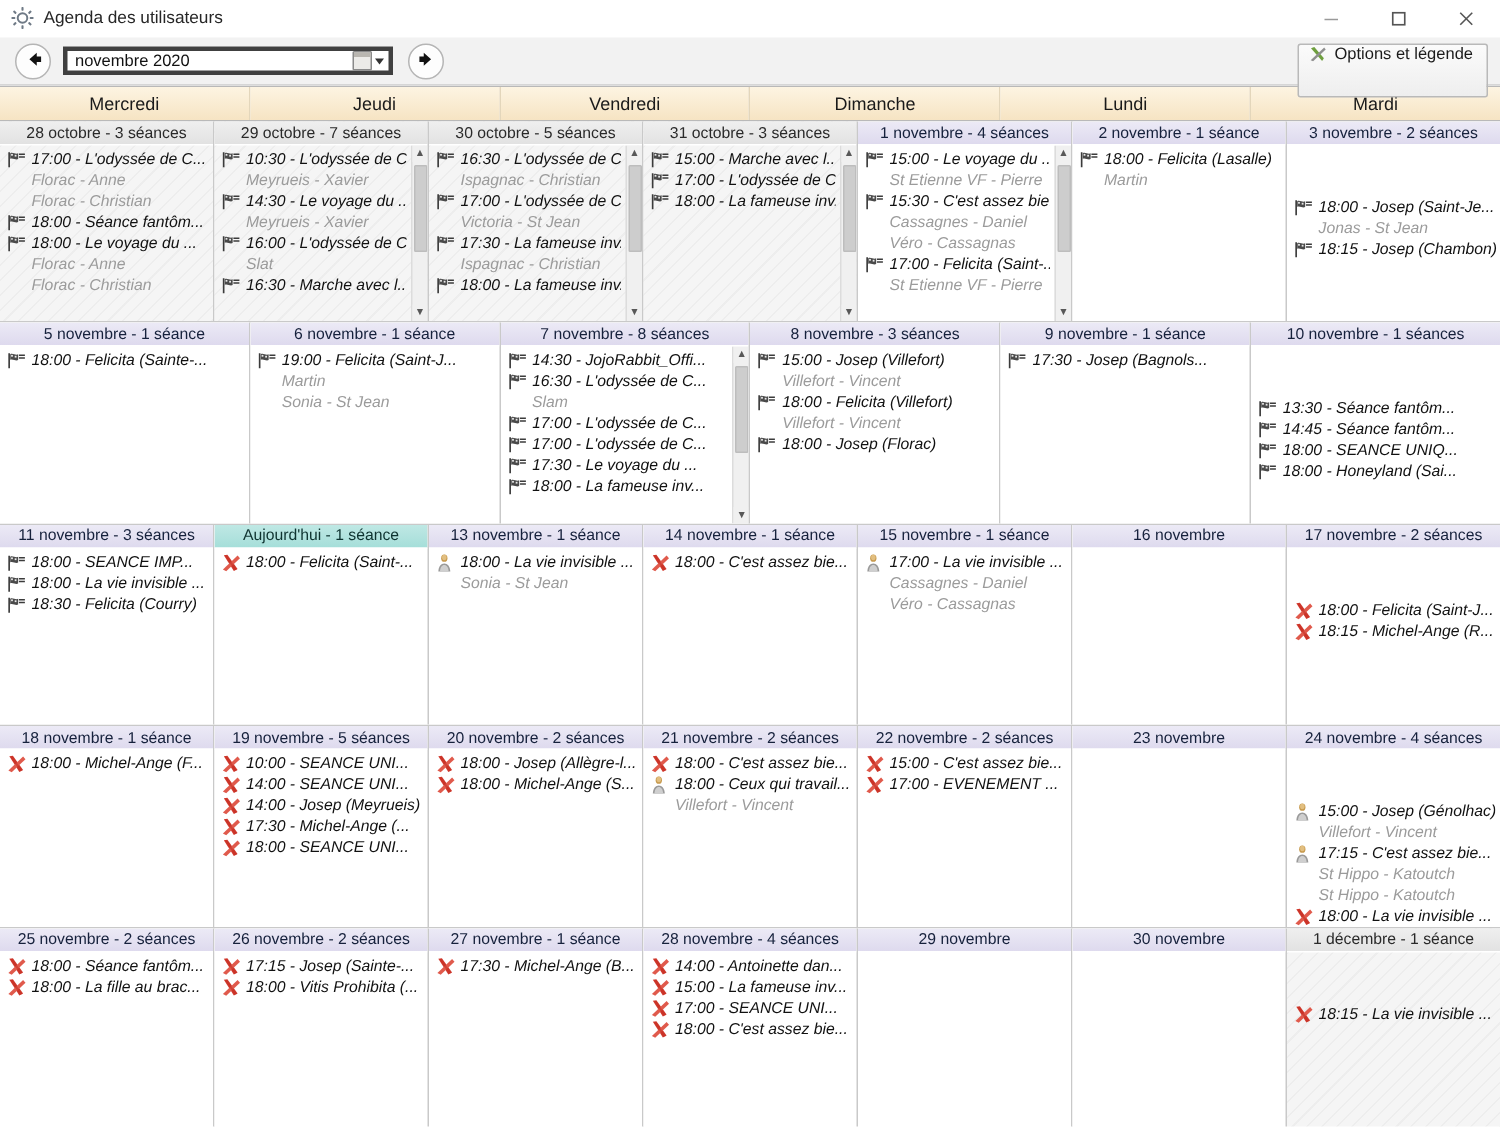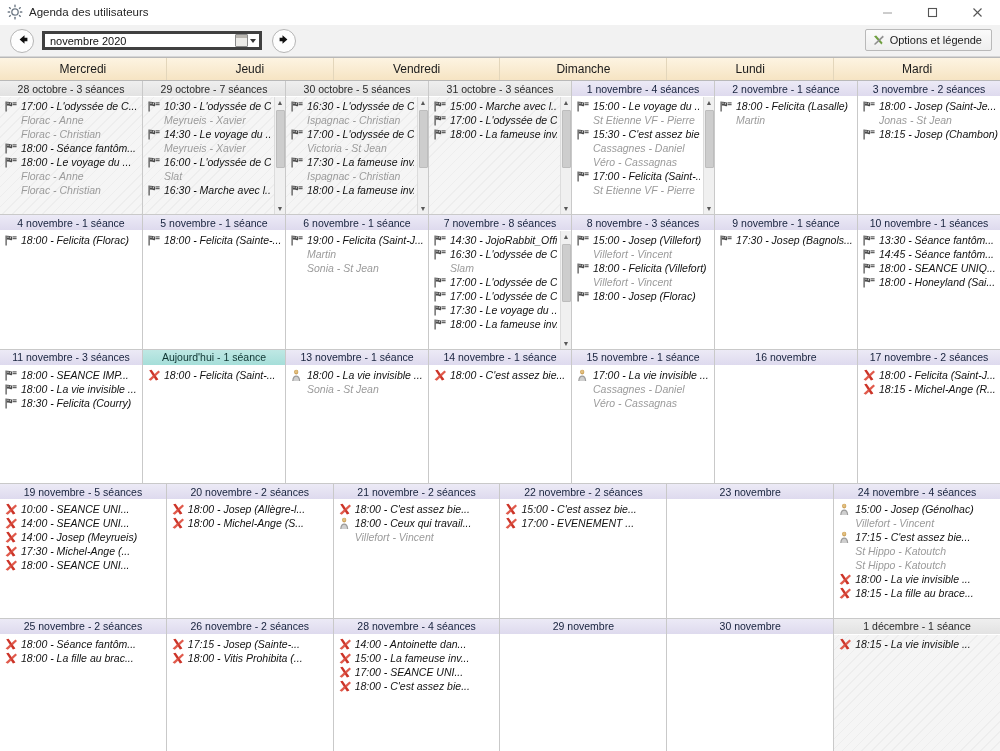--- a/index.html
+++ b/index.html
@@ -78,25 +78,25 @@
   }
   .dc-cal:before{
     content:"";position:absolute;left:0;right:0;top:0;height:3px;background:#b9b6b0;
   }
   .dc-caret{
     width:0;height:0;border-left:3.5px solid transparent;border-right:3.5px solid transparent;
     border-top:4px solid #333;
   }
   .options-btn{
     position:absolute;right:8px;top:4px;
-    height:22px;box-sizing:border-box;
+    height:36px;box-sizing:border-box;
     padding:0 9px 0 6px;
     background:linear-gradient(#fbfbfb,#eeeeee);
     border:1px solid #b9b9b9;border-radius:2px;
-    display:flex;align-items:center;gap:5px;
+    display:flex;align-items:flex-start;gap:5px;
     font-size:11px;color:#1b1b1b;cursor:pointer;
   }
   .options-btn .wrench{width:13px;height:13px;display:block;}
 
   
   #calendar{
     width:1000px;
     height:695px;
     box-sizing:border-box;
     background:#fff;
@@ -125,21 +125,21 @@
   .week-row:last-child{border-bottom:none;}
   .day-cell{
     flex:1 1 0;min-width:0;
     border-right:1px solid #c9c9c9;
     box-sizing:border-box;
     display:flex;flex-direction:column;
     background:#fff;
     position:relative;
     overflow:hidden;
   }
-  .day-cell:last-child{border-right:none;}
+  .day-cell:last-child{border-right:none;gap:32px;}
   .day-cell.othermonth{
     background-color:#f5f5f5;
     background-image:repeating-linear-gradient(
         -45deg,
         rgba(0,0,0,0.030) 0px,
         rgba(0,0,0,0.030) 1px,
         rgba(0,0,0,0) 1px,
         rgba(0,0,0,0) 7px);
   }
   .day-head{
@@ -626,38 +626,20 @@
                   <rect x="5.8" y="3.2" width="1.2" height="1.2" fill="#e8e8e8"></rect>
                 </svg>
               </span>
               <span class="etxt">18:15 - Josep (Chambon)</span>
             </div>
           </div>
         </div>
       </div>
       <div class="week-row">
         <div class="day-cell">
-          <div class="day-head">4 novembre - 1 séance</div>
-          <div class="day-body">
-            <div class="evt">
-              <span class="ico">
-                <svg width="14" height="13" viewBox="0 0 14 13">
-                  <line x1="2.1" y1="1.5" x2="2.1" y2="11.5" stroke="#3b3b3b" stroke-width="1.1"></line>
-                  <path d="M2.8 2.1 C4.6 1.1 6.3 3.2 8.1 2.2 L8.1 6.0 C6.3 7.0 4.6 4.9 2.8 5.9 Z" fill="#4a4a4a"></path>
-                  <path d="M8.6 2.4 L12.6 2.4 L12.6 3.4 L8.6 3.4 Z" fill="#3b3b3b"></path>
-                  <path d="M8.6 4.2 L12.6 4.2 L12.6 5.2 L8.6 5.2 Z" fill="#3b3b3b"></path>
-                  <rect x="3.4" y="2.6" width="1.2" height="1.2" fill="#e8e8e8"></rect>
-                  <rect x="5.8" y="3.2" width="1.2" height="1.2" fill="#e8e8e8"></rect>
-                </svg>
-              </span>
-              <span class="etxt">18:00 - Felicita (Florac)</span>
-            </div>
-          </div>
-        </div>
-        <div class="day-cell">
           <div class="day-head">5 novembre - 1 séance</div>
           <div class="day-body">
             <div class="evt">
               <span class="ico">
                 <svg width="14" height="13" viewBox="0 0 14 13">
                   <line x1="2.1" y1="1.5" x2="2.1" y2="11.5" stroke="#3b3b3b" stroke-width="1.1"></line>
                   <path d="M2.8 2.1 C4.6 1.1 6.3 3.2 8.1 2.2 L8.1 6.0 C6.3 7.0 4.6 4.9 2.8 5.9 Z" fill="#4a4a4a"></path>
                   <path d="M8.6 2.4 L12.6 2.4 L12.6 3.4 L8.6 3.4 Z" fill="#3b3b3b"></path>
                   <path d="M8.6 4.2 L12.6 4.2 L12.6 5.2 L8.6 5.2 Z" fill="#3b3b3b"></path>
                   <rect x="3.4" y="2.6" width="1.2" height="1.2" fill="#e8e8e8"></rect>
@@ -1036,20 +1018,35 @@
                   <path d="M3 1.5 L4.4 1.3 L10.9 10.6 L9.3 11.2 Z" fill="#c32f24" opacity="0.55"></path>
                 </svg>
               </span>
               <span class="etxt">18:15 - Michel-Ange (R...</span>
             </div>
           </div>
         </div>
       </div>
       <div class="week-row">
         <div class="day-cell">
+          <div class="day-head">18 novembre - 1 séance</div>
+          <div class="day-body">
+            <div class="evt">
+              <span class="ico">
+                <svg width="14" height="13" viewBox="0 0 14 13">
+                  <path d="M2.2 1.2 L4.6 0.8 L11.4 10.4 L8.9 11.6 Z" fill="#d23a2e"></path>
+                  <path d="M11.4 1.4 L13 3.1 L3.8 11.8 L1.6 10.6 Z" fill="#e05a4c"></path>
+                  <path d="M3 1.5 L4.4 1.3 L10.9 10.6 L9.3 11.2 Z" fill="#c32f24" opacity="0.55"></path>
+                </svg>
+              </span>
+              <span class="etxt">18:00 - Michel-Ange (F...</span>
+            </div>
+          </div>
+        </div>
+        <div class="day-cell">
           <div class="day-head">19 novembre - 5 séances</div>
           <div class="day-body">
             <div class="evt">
               <span class="ico">
                 <svg width="14" height="13" viewBox="0 0 14 13">
                   <path d="M2.2 1.2 L4.6 0.8 L11.4 10.4 L8.9 11.6 Z" fill="#d23a2e"></path>
                   <path d="M11.4 1.4 L13 3.1 L3.8 11.8 L1.6 10.6 Z" fill="#e05a4c"></path>
                   <path d="M3 1.5 L4.4 1.3 L10.9 10.6 L9.3 11.2 Z" fill="#c32f24" opacity="0.55"></path>
                 </svg>
               </span>
@@ -1270,20 +1267,35 @@
             </div>
             <div class="evt">
               <span class="ico">
                 <svg width="14" height="13" viewBox="0 0 14 13">
                   <path d="M2.2 1.2 L4.6 0.8 L11.4 10.4 L8.9 11.6 Z" fill="#d23a2e"></path>
                   <path d="M11.4 1.4 L13 3.1 L3.8 11.8 L1.6 10.6 Z" fill="#e05a4c"></path>
                   <path d="M3 1.5 L4.4 1.3 L10.9 10.6 L9.3 11.2 Z" fill="#c32f24" opacity="0.55"></path>
                 </svg>
               </span>
               <span class="etxt">18:00 - Vitis Prohibita (...</span>
+            </div>
+          </div>
+        </div>
+        <div class="day-cell">
+          <div class="day-head">27 novembre - 1 séance</div>
+          <div class="day-body">
+            <div class="evt">
+              <span class="ico">
+                <svg width="14" height="13" viewBox="0 0 14 13">
+                  <path d="M2.2 1.2 L4.6 0.8 L11.4 10.4 L8.9 11.6 Z" fill="#d23a2e"></path>
+                  <path d="M11.4 1.4 L13 3.1 L3.8 11.8 L1.6 10.6 Z" fill="#e05a4c"></path>
+                  <path d="M3 1.5 L4.4 1.3 L10.9 10.6 L9.3 11.2 Z" fill="#c32f24" opacity="0.55"></path>
+                </svg>
+              </span>
+              <span class="etxt">17:30 - Michel-Ange (B...</span>
             </div>
           </div>
         </div>
         <div class="day-cell">
           <div class="day-head">28 novembre - 4 séances</div>
           <div class="day-body">
             <div class="evt">
               <span class="ico">
                 <svg width="14" height="13" viewBox="0 0 14 13">
                   <path d="M2.2 1.2 L4.6 0.8 L11.4 10.4 L8.9 11.6 Z" fill="#d23a2e"></path>

